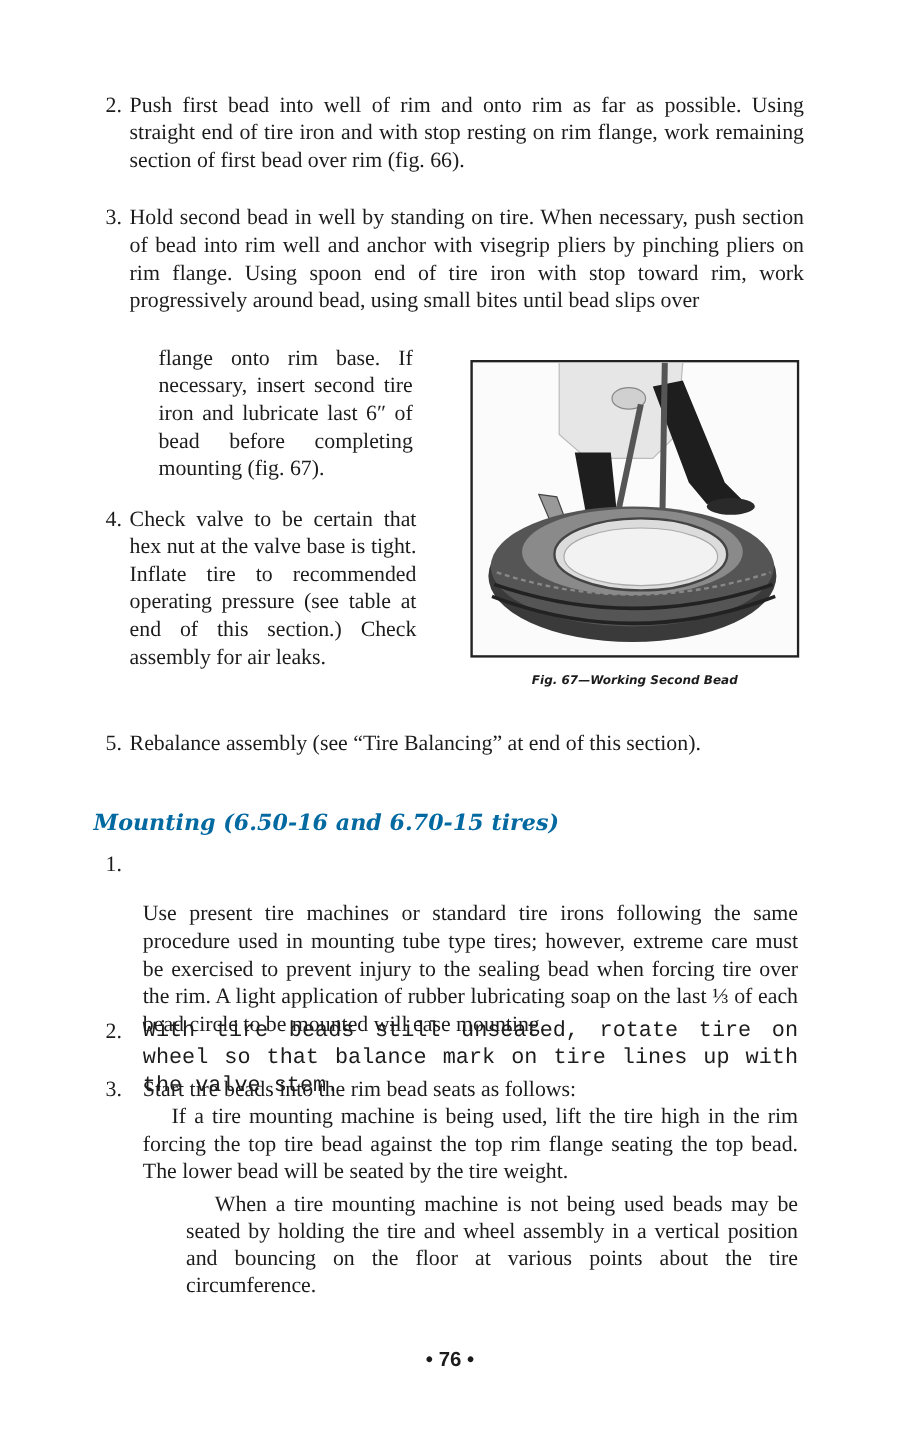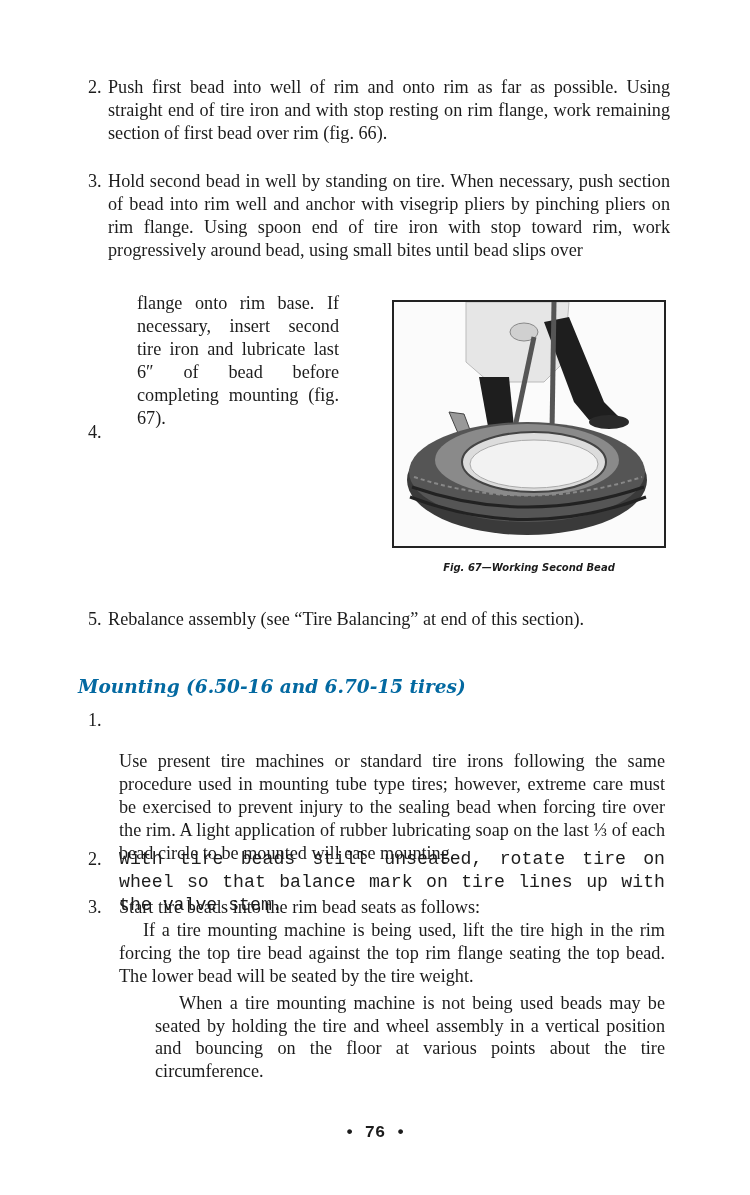--- a/index.html
+++ b/index.html
@@ -14,21 +14,21 @@
   .body p { margin: 0; }
   .indent { text-indent: 24px; margin: 0; }
   .heading { position: absolute; left: 78px; top: 676px; font-family: "DejaVu Serif", "Liberation Serif", serif;
              font-weight: bold; font-style: italic; font-size: 18.5px; color: #0369a1; }
   .figure { position: absolute; left: 392px; top: 300px; width: 274px; height: 248px;
             border: 2px solid #222; box-sizing: border-box; background: #fafafa; overflow: hidden; }
   .caption { position: absolute; left: 392px; top: 560px; width: 274px; text-align: center;
              font-family: "DejaVu Sans", "Liberation Sans", sans-serif; font-style: italic; font-weight: bold;
              font-size: 10px; line-height: 15px; color: #1c1c1c; }
   .pagenum { position: absolute; left: 0; width: 750px; top: 1123px; text-align: center;
-             font-family: Liberation Mono, monospace; font-weight: bold; font-size: 17px; color: #1c1c1c; }
+             font-family: Liberation Sans, sans-serif; font-weight: bold; font-size: 17px; color: #1c1c1c; }
 </style>
 </head>
 <body>
 
 <div class="page">
 
   <div class="item txt" style="left:88px; top:76px; width:582px;">
     <span class="num">2.</span>
     <div class="body">
         <p>Push first bead into well of rim and onto rim as far as possible. Using straight end of tire iron and with stop resting on rim flange, work remaining section of first bead over rim (fig. 66).</p>
@@ -36,25 +36,28 @@
   </div>
 
   <div class="item txt" style="left:88px; top:170px; width:582px;">
     <span class="num">3.</span>
     <div class="body">
         <p>Hold second bead in well by standing on tire. When necessary, push section of bead into rim well and anchor with visegrip pliers by pinching pliers on rim flange. Using spoon end of tire iron with stop toward rim, work progressively around bead, using small bites until bead slips over</p>
       </div>
   </div>
 
   <div class="item txt" style="left:129px; top:284px; width:218px;">
-    <p style="margin:8px">flange onto rim base. If necessary, insert second tire iron and lubricate last 6″ of bead before completing mounting (fig. 67).</p>
+    <p style="margin:3px">flange onto rim base. If necessary, insert second tire iron and lubricate last 6″ of bead before completing mounting (fig. 67).</p>
   </div>
 
   <div class="item txt" style="left:88px; top:421px; width:259px;">
     <span class="num">4.</span>
+    <div class="body">
+        <p>Check valve to be certain that hex nut at the valve base is tight. Inflate tire to recommended operating pressure (see table at end of this section.) Check assembly for air leaks.</p>
+      </div>
   </div>
 
   <div class="item txt" style="left:88px; top:608px; width:582px;">
     <span class="num">5.</span>
     <div class="body">
         <p>Rebalance assembly (see “Tire Balancing” at end of this section).</p>
       </div>
   </div>
 
   <div class="figure">

